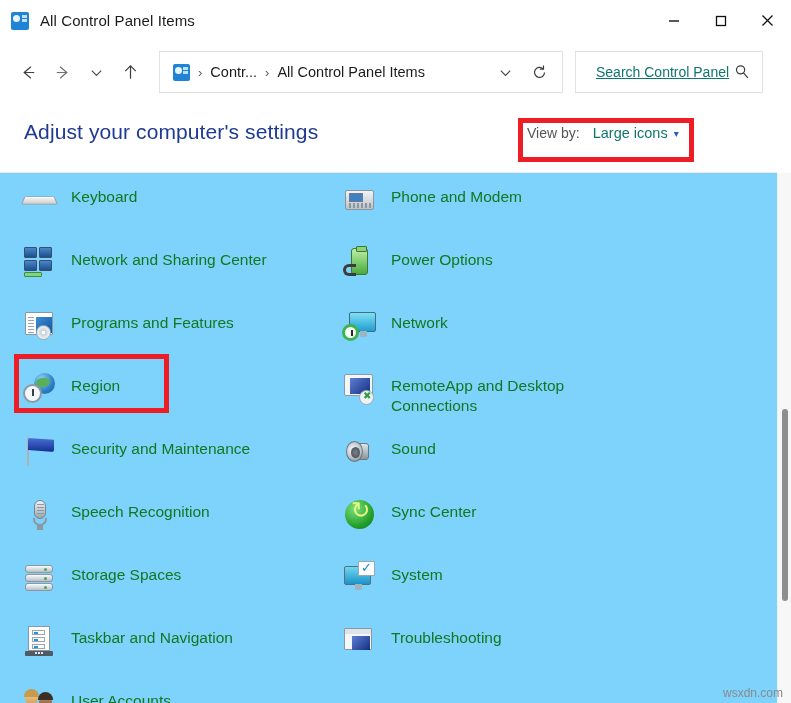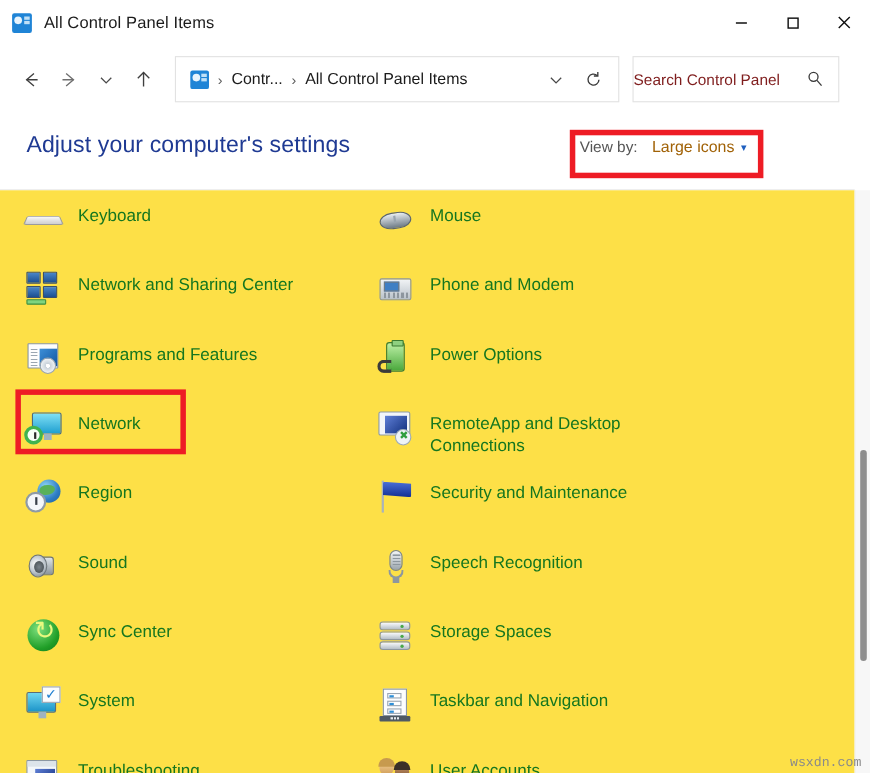--- a/index.html
+++ b/index.html
@@ -85,23 +85,24 @@
   }
   .addr-refresh { margin-right: 6px; }
   .searchbox {
     margin-left: 12px;
     width: 188px; height: 42px;
     border: 1px solid #e2e2e2; background: #fff;
     display: flex; align-items: center;
     flex: none;
   }
   .search-ph {
-    margin-left: 0;
-    font-size: 14px; color: #7f1d1d; white-space: nowrap;
+    margin-left: 20px;
+    font-size: 14px; color: #0f766e; white-space: nowrap;
     flex: 1;
+    text-decoration: underline;
   }
   .search-icon {
     width: 26px; height: 26px; margin-right: 8px;
     display: flex; align-items: center; justify-content: center;
     color: #3a3a3a; flex: none;
   }
 
   
   .heading-row {
     position: absolute; top: 103px; left: 0;
@@ -112,36 +113,36 @@
     font-size: 21px; color: #1f3a93; font-weight: 400;
     letter-spacing: .1px; white-space: nowrap;
   }
   .viewby-wrap {
     position: absolute; left: 527px; top: 22px;
     display: flex; align-items: baseline;
     white-space: nowrap;
   }
   .viewby-label { font-size: 14px; color: #555555; text-align: right; }
   .viewby-value {
-    font-size: 14.5px; color: #a16207; margin-left: 13px;
+    font-size: 14.5px; color: #0f766e; margin-left: 13px;
   }
   .viewby-caret {
     margin-left: 6px; font-size: 10px; color: #1f5fbf;
     position: relative; top: -1px;
   }
   .hr-sep {
     position: absolute; top: 172px; left: 0;
     width: 777px; height: 1px; background: #eaeaea;
   }
 
   
   .content {
     position: absolute; top: 173px; left: 0;
     width: 777px; height: 530px;
-    background: #fde047;
+    background: #7dd3fc;
     overflow: hidden;
   }
   .grid {
     position: relative;
     padding-top: 4px;
     display: grid;
     grid-template-columns: 320px 1fr;
     grid-auto-rows: 63px;
   }
   .cp-item {
@@ -182,21 +183,21 @@
   .scroll-thumb {
     position: absolute; left: 4px; top: 236px;
     width: 6px; height: 192px;
     background: #8e8e8e; border-radius: 3px;
   }
 
   
   .watermark {
     position: absolute; right: 8px; bottom: 3px;
     font-size: 12px; color: #8a8a8a;
-    font-family: Liberation Mono, monospace;
+    font-family: Liberation Sans, sans-serif;
     z-index: 40;
   }
 
   
   .cpicon, .cpicon * { box-sizing: border-box; }
 
   
   .i-cp { width: 100%; height: 100%; background: #1f84d6; border-radius: 2px; position: relative; overflow: hidden; }
   .i-cp::before { content:""; position:absolute; left:2px; top:3px; width:7px; height:7px; border-radius:50%; background:#e8f4fd; }
   .i-cp::after { content:""; position:absolute; right:2px; top:3px; width:5px; height:3px; background:#bfe0f7; box-shadow: 0 4px 0 #bfe0f7; }
@@ -424,82 +425,76 @@
 
   <div class="content">
     <div class="grid">
 
       <div class="cp-item col-left">
         <div class="ico cpicon">
             <div class="i-keyboard"></div>
           </div>
         <div class="lbl">Keyboard</div>
       </div>
-      <div class="cp-item col-right">
-        <div class="ico cpicon">
-            <div class="i-mouse"></div>
-          </div>
-        <div class="lbl">Mouse</div>
-      </div>
-
+
+      <div class="cp-item col-right">
+        <div class="ico cpicon">
+            <div class="i-fax"></div>
+          </div>
+        <div class="lbl">Phone and Modem</div>
+      </div>
       <div class="cp-item col-left">
         <div class="ico cpicon">
           <div class="i-net">
               <i class="m m1"></i>
               <i class="m m2"></i>
               <i class="m m3"></i>
               <i class="m m4"></i>
               <i class="cable"></i>
             </div>
         </div>
         <div class="lbl">Network and Sharing Center</div>
       </div>
-      <div class="cp-item col-right">
-        <div class="ico cpicon">
-            <div class="i-fax"></div>
-          </div>
-        <div class="lbl">Phone and Modem</div>
-      </div>
-
+
+      <div class="cp-item col-left">
+        <div class="ico cpicon">
+            <div class="i-power"></div>
+            <div class="i-power-plug"></div>
+          </div>
+        <div class="lbl">Power Options</div>
+      </div>
       <div class="cp-item col-right">
         <div class="ico cpicon">
             <div class="i-prog"></div>
             <div class="i-prog-cd"></div>
           </div>
         <div class="lbl">Programs and Features</div>
       </div>
-      <div class="cp-item col-left">
-        <div class="ico cpicon">
-            <div class="i-power"></div>
-            <div class="i-power-plug"></div>
-          </div>
-        <div class="lbl">Power Options</div>
-      </div>
 
       <div class="cp-item col-left">
         <div class="ico cpicon">
             <div class="i-rec-mon"></div>
             <div class="i-rec-clock"></div>
           </div>
         <div class="lbl">Network</div>
       </div>
+      <div class="cp-item col-right">
+        <div class="ico cpicon">
+            <div class="i-globe"></div>
+            <div class="i-reg-clock"></div>
+          </div>
+        <div class="lbl">Region</div>
+      </div>
+
       <div class="cp-item col-left">
         <div class="ico cpicon">
             <div class="i-ra-win"></div>
             <div class="i-ra-badge"></div>
           </div>
         <div class="lbl">RemoteApp and Desktop Connections</div>
-      </div>
-
-      <div class="cp-item col-right">
-        <div class="ico cpicon">
-            <div class="i-globe"></div>
-            <div class="i-reg-clock"></div>
-          </div>
-        <div class="lbl">Region</div>
       </div>
       <div class="cp-item col-right">
         <div class="ico cpicon">
             <div class="i-flag-pole"></div>
             <div class="i-flag"></div>
           </div>
         <div class="lbl">Security and Maintenance</div>
       </div>
 
       <div class="cp-item col-left">

